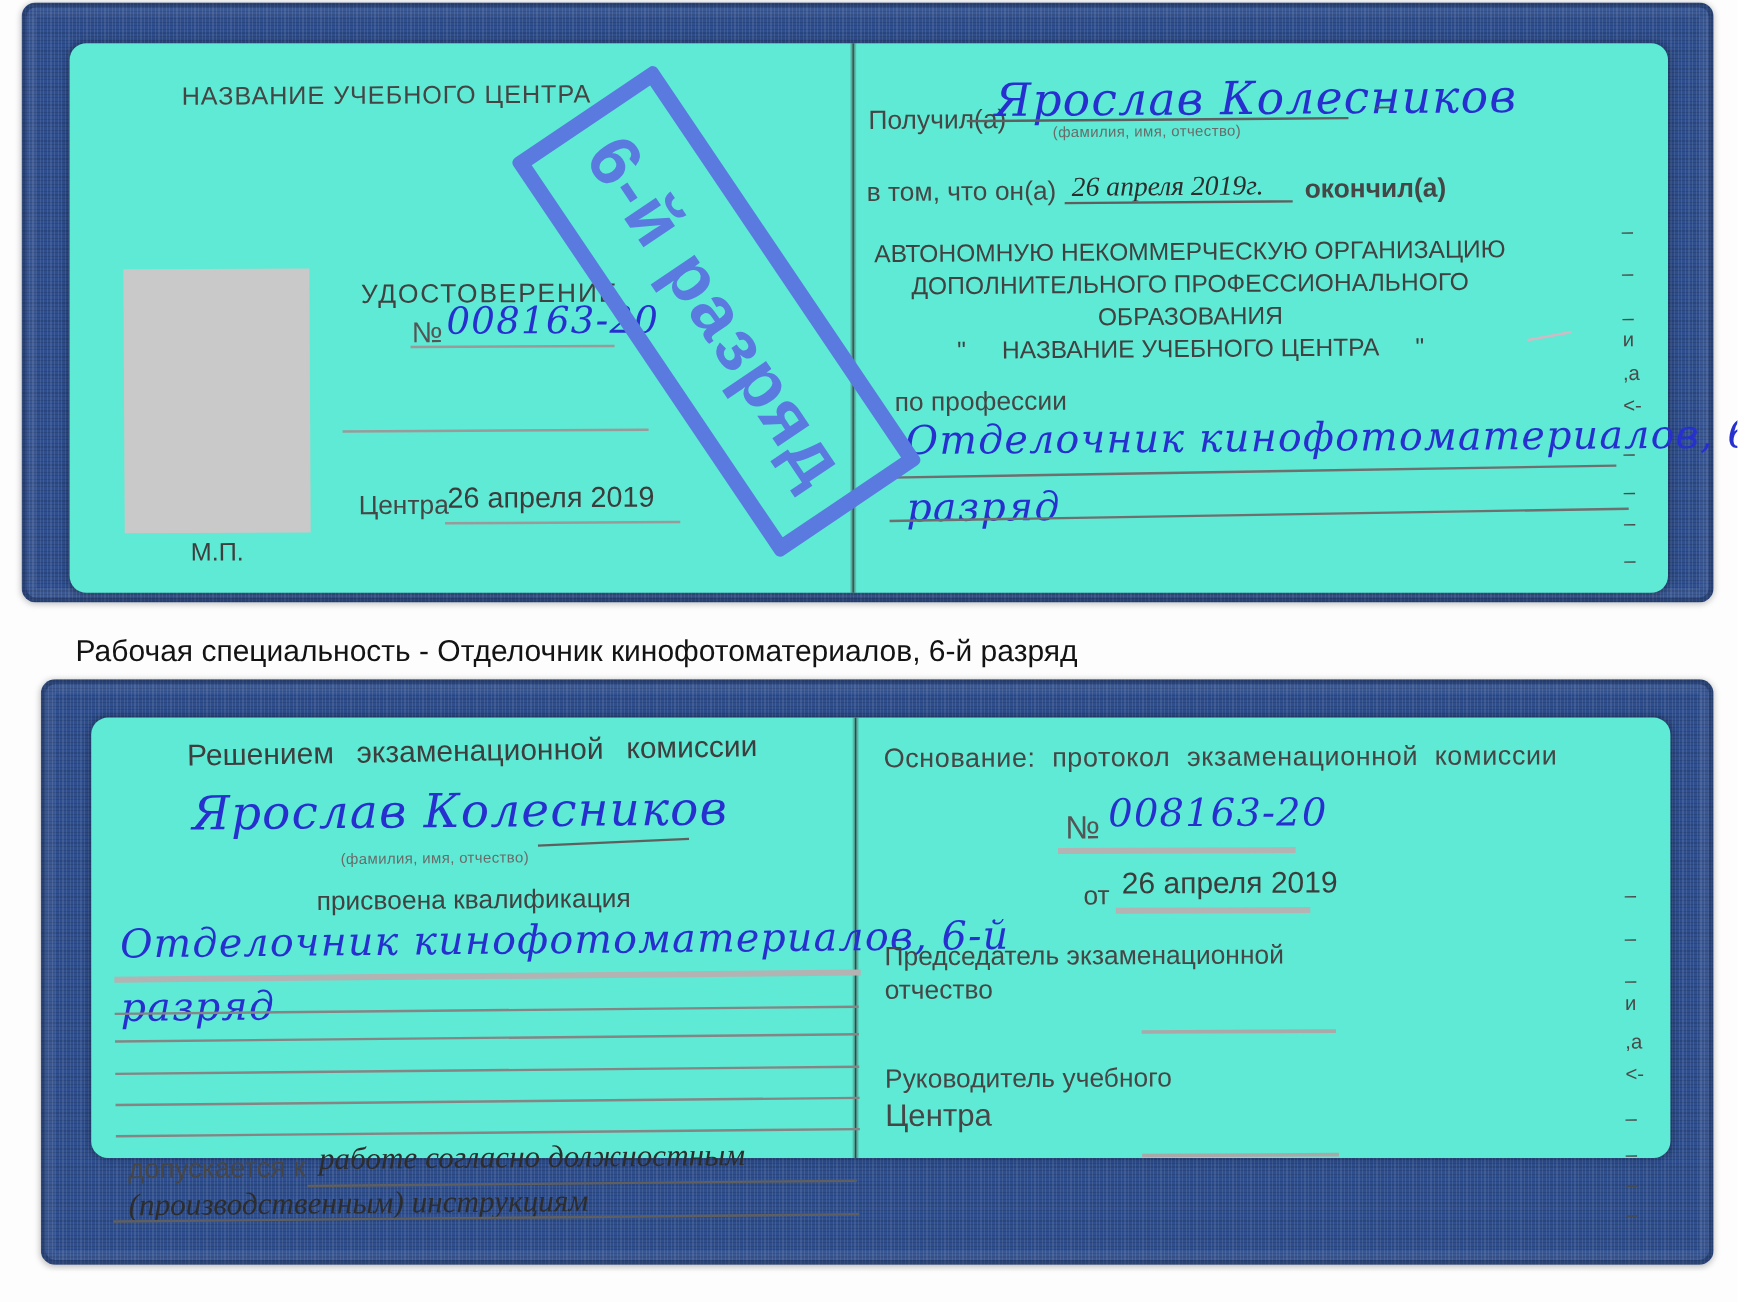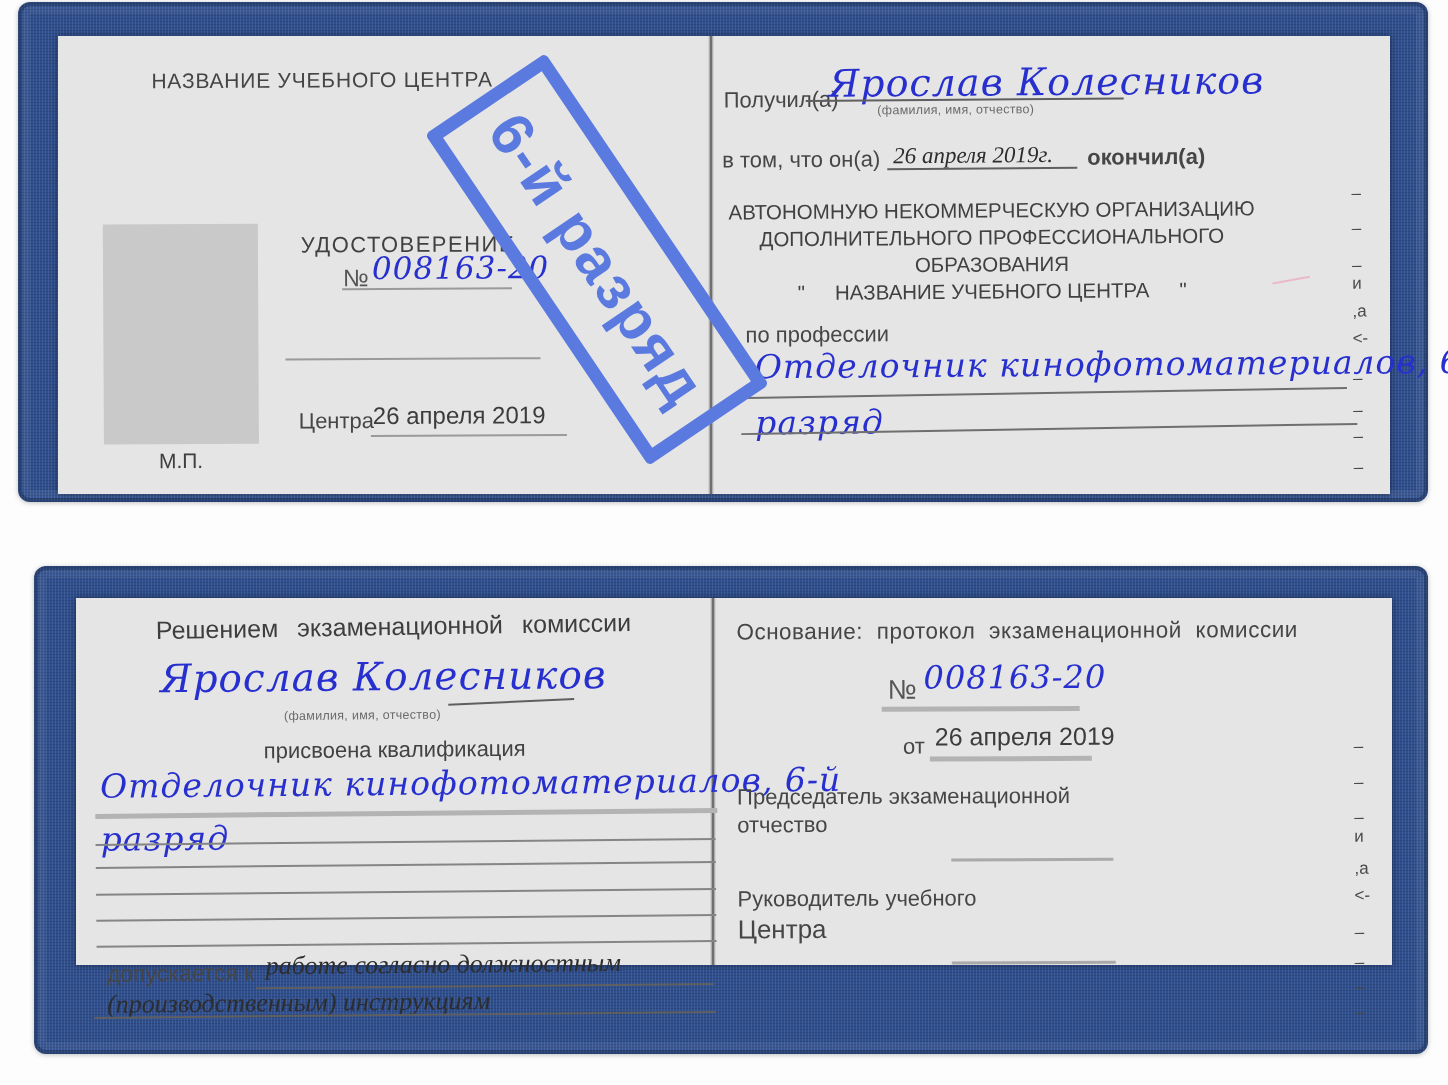--- a/index.html
+++ b/index.html
@@ -7,21 +7,21 @@
           font-family:"Liberation Sans",sans-serif;}
 
   
   .doc{position:absolute;}
   .cover{position:absolute;inset:0;border-radius:12px;background-color:#2e4e8e;
     background-image:
       repeating-linear-gradient(90deg, rgba(255,255,255,.09) 0 1px, transparent 1px 3px),
       repeating-linear-gradient(0deg, rgba(0,0,0,.12) 0 1px, transparent 1px 3px);
     box-shadow: inset 0 0 0 4px rgba(10,25,60,.35), inset 0 0 0 12px rgba(255,255,255,.06),
       0 1px 5px rgba(0,0,0,.25);}
-  .pages{position:absolute;background:#e5e5e5;box-shadow:0 0 7px rgba(0,0,0,.4);}
+  .pages{position:absolute;background:#5eead4;box-shadow:0 0 7px rgba(0,0,0,.4);border-radius:14px;}
   .binding{position:absolute;top:0;bottom:0;width:6px;
     background:linear-gradient(90deg, rgba(0,0,0,0), rgba(60,60,60,.45) 35%, #3c3c3c 50%, rgba(60,60,60,.45) 65%, rgba(0,0,0,0));}
   .half{position:absolute;top:0;height:100%;}
 
   
   .p{position:absolute;color:#464646;white-space:nowrap;}
   .blk{position:absolute;text-align:center;color:#454545;}
   .hand{position:absolute;font-family:"DejaVu Serif",serif;font-style:italic;
         color:#2730cf;white-space:nowrap;letter-spacing:1px;}
   .ser{position:absolute;font-family:"Liberation Serif",serif;font-style:italic;
@@ -110,20 +110,21 @@
         <span class="edge" style="top:393px;">–</span>
         <span class="edge" style="top:424px;">–</span>
       </div>
     </div>
 
     <div class="stamp">
       <span>6-й разряд</span>
     </div>
   </section>
 
+  <div class="caption">Рабочая специальность - Отделочник кинофотоматериалов, 6-й разряд</div>
 
   <section class="doc" id="bottom-doc" style="left:34px;top:566px;width:1394px;height:488px;">
     <div class="cover"></div>
 
     <div class="pages" style="left:42px;top:32px;width:1316px;height:367px;">
       <div class="binding" style="left:634px;"></div>
 
       <div class="half bl" style="left:0;width:638px;">
         <div class="blk" style="left:0;top:14px;width:638px;font-size:25px;word-spacing:12px;color:#3e3e3e;transform:rotate(-0.4deg);">Решением экзаменационной комиссии</div>
         <div class="hand" style="left:85px;top:56px;font-size:39px;">Ярослав Колесников</div>

